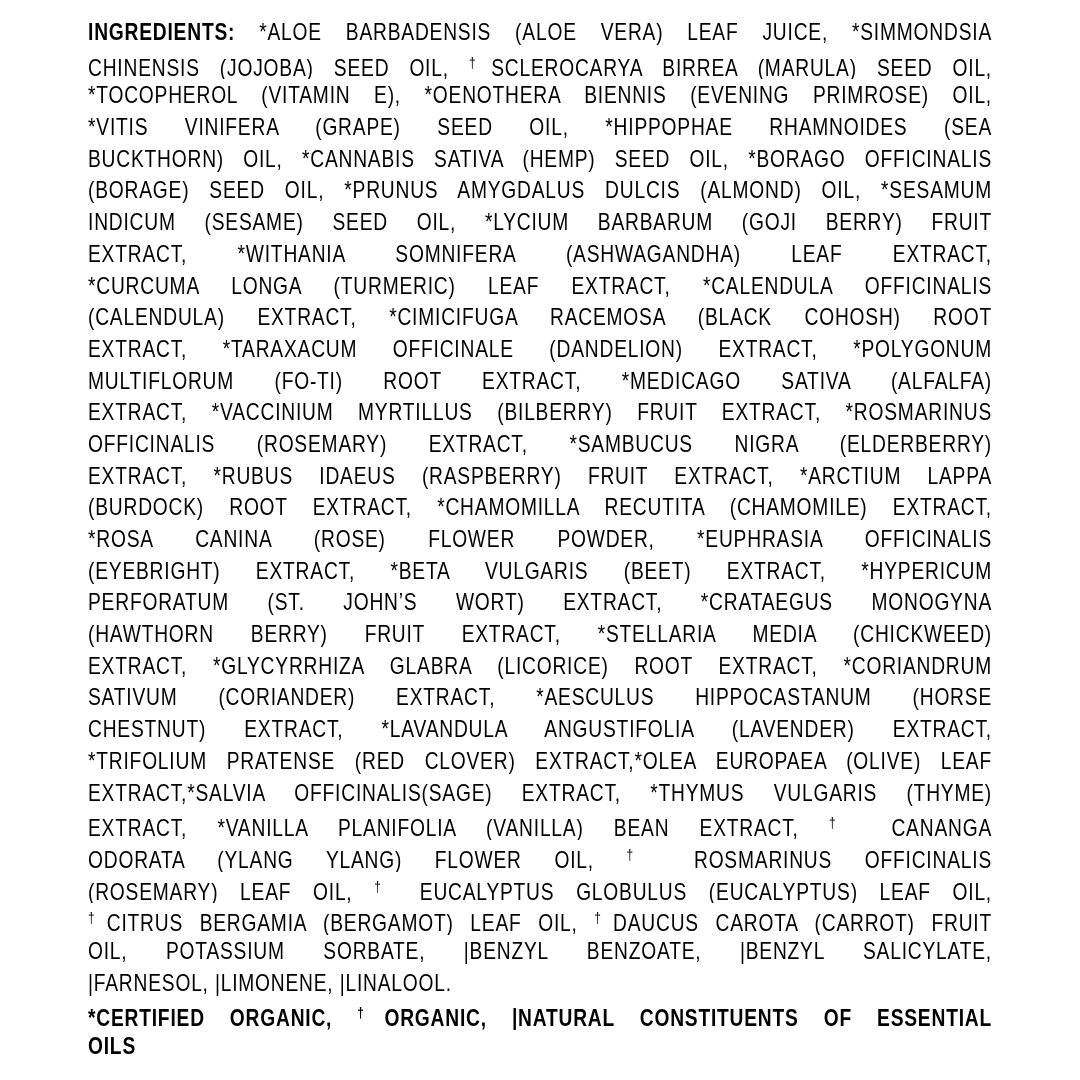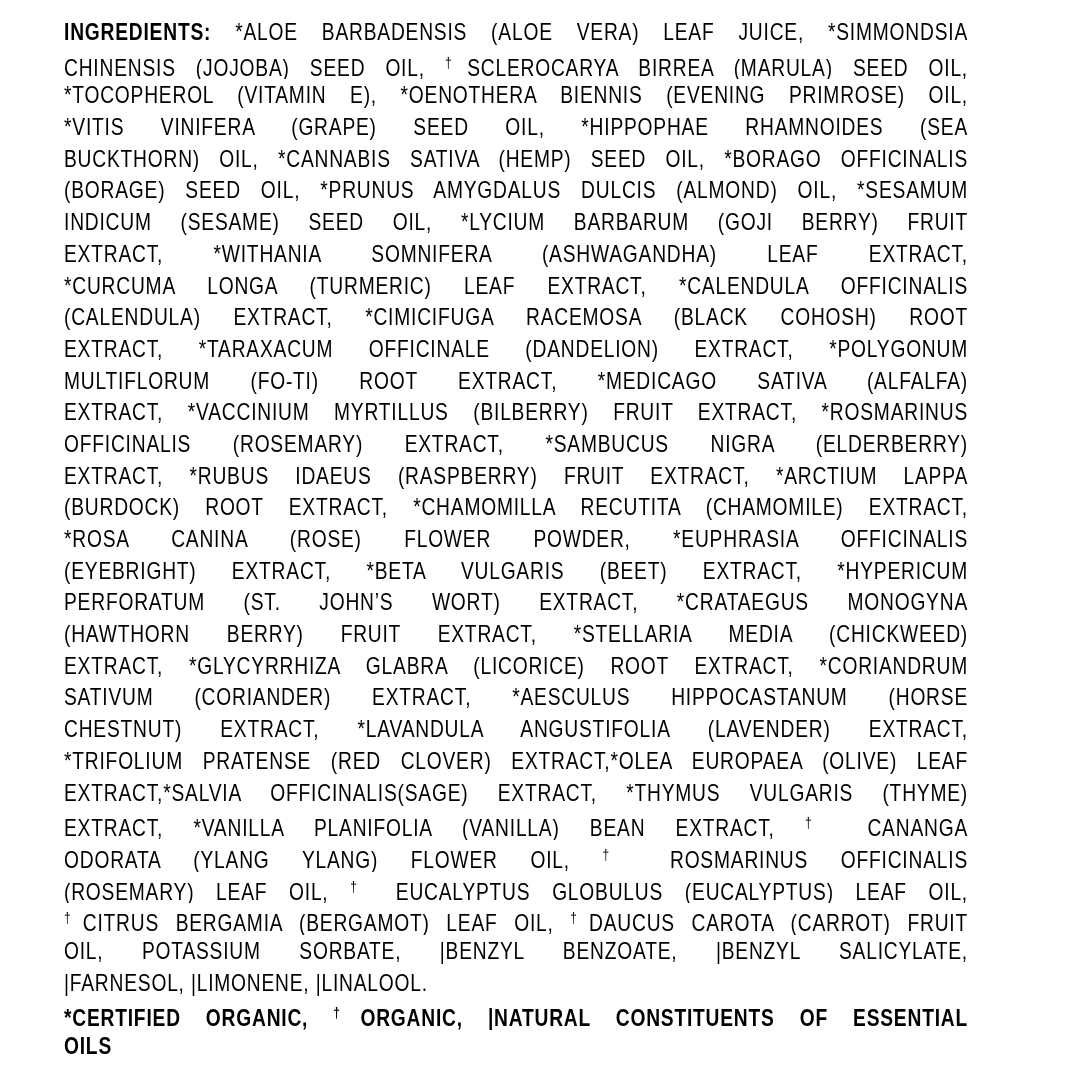--- a/index.html
+++ b/index.html
@@ -8,21 +8,21 @@
     background: #ffffff;
   }
   body {
     width: 1080px;
     height: 1080px;
     overflow: hidden;
     font-family: "Liberation Sans", sans-serif;
     color: #000000;
   }
   .sheet {
-    padding: 16px 88px 0 64px;
+    padding: 16px 88px 0 88px;
   }
   
   .scale-wrap {
     width: 1130px;
     transform: scaleX(0.8);
     transform-origin: 0 0;
   }
   .line {
     font-size: 24px;
     line-height: 31.7px;

